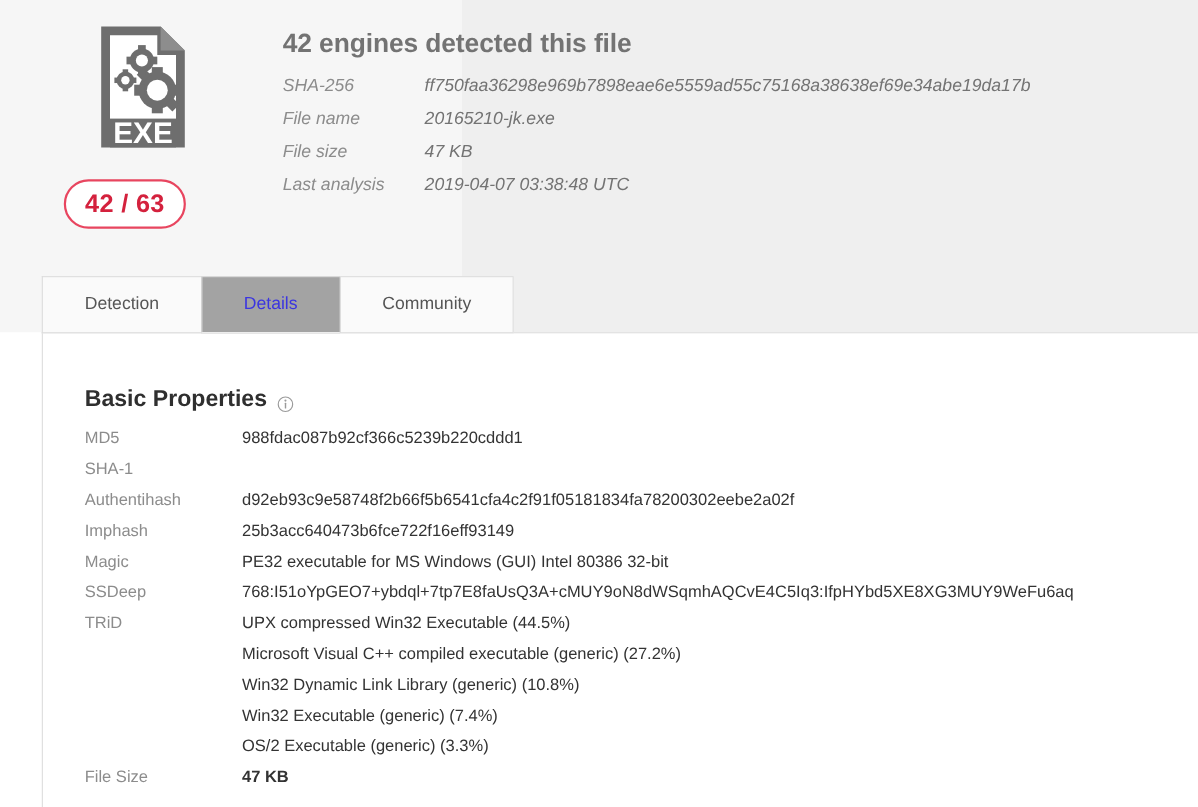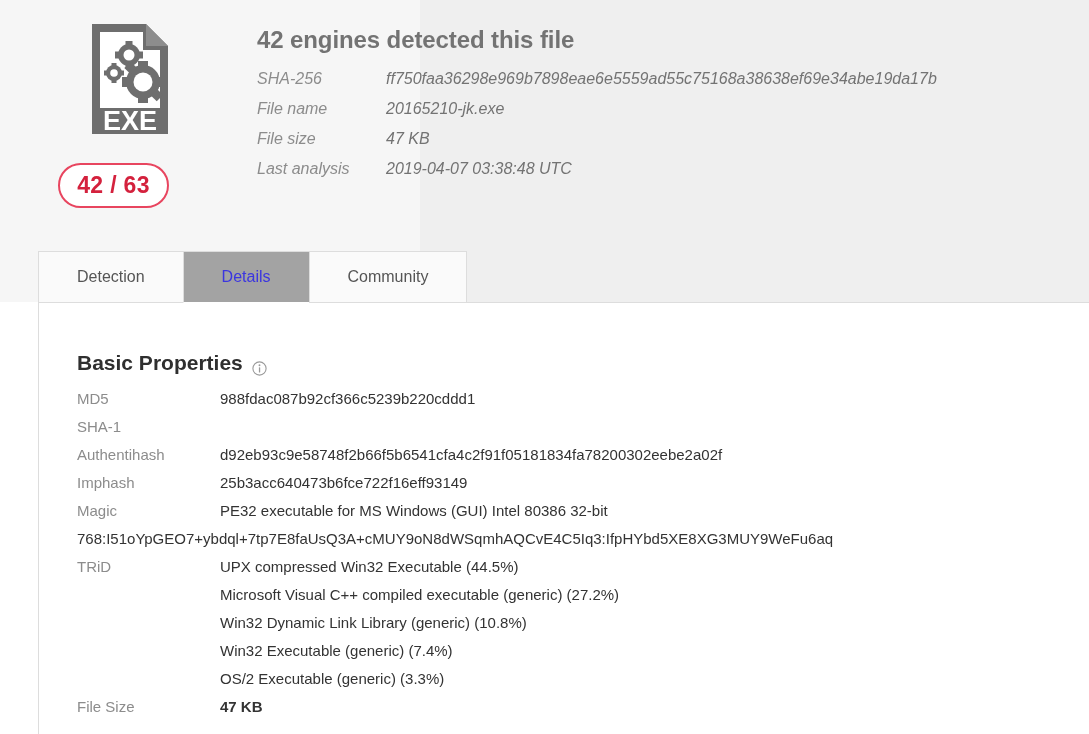--- a/index.html
+++ b/index.html
@@ -319,20 +319,21 @@
       <div class="pvalue">25b3acc640473b6fce722f16eff93149</div>
     </div>
 
 
     <div class="prow">
       <div class="plabel">Magic</div>
       <div class="pvalue">PE32 executable for MS Windows (GUI) Intel 80386 32-bit</div>
     </div>
 
     <div class="prow">
+      <div class="plabel">SSDeep</div>
       <div class="pvalue">768:I51oYpGEO7+ybdql+7tp7E8faUsQ3A+cMUY9oN8dWSqmhAQCvE4C5Iq3:IfpHYbd5XE8XG3MUY9WeFu6aq</div>
     </div>
 
     <div class="prow">
       <div class="plabel">TRiD</div>
       <div class="pvalue">
         <span class="trid-line">UPX compressed Win32 Executable (44.5%)</span>
         <span class="trid-line">Microsoft Visual C++ compiled executable (generic) (27.2%)</span>
         <span class="trid-line">Win32 Dynamic Link Library (generic) (10.8%)</span>
         <span class="trid-line">Win32 Executable (generic) (7.4%)</span>

